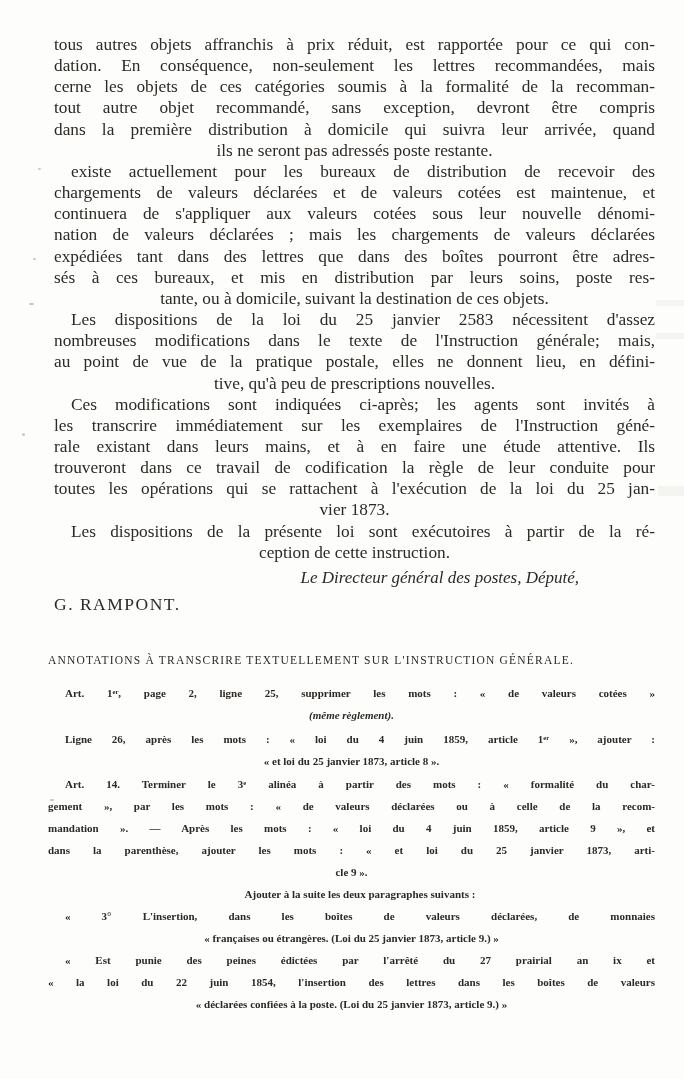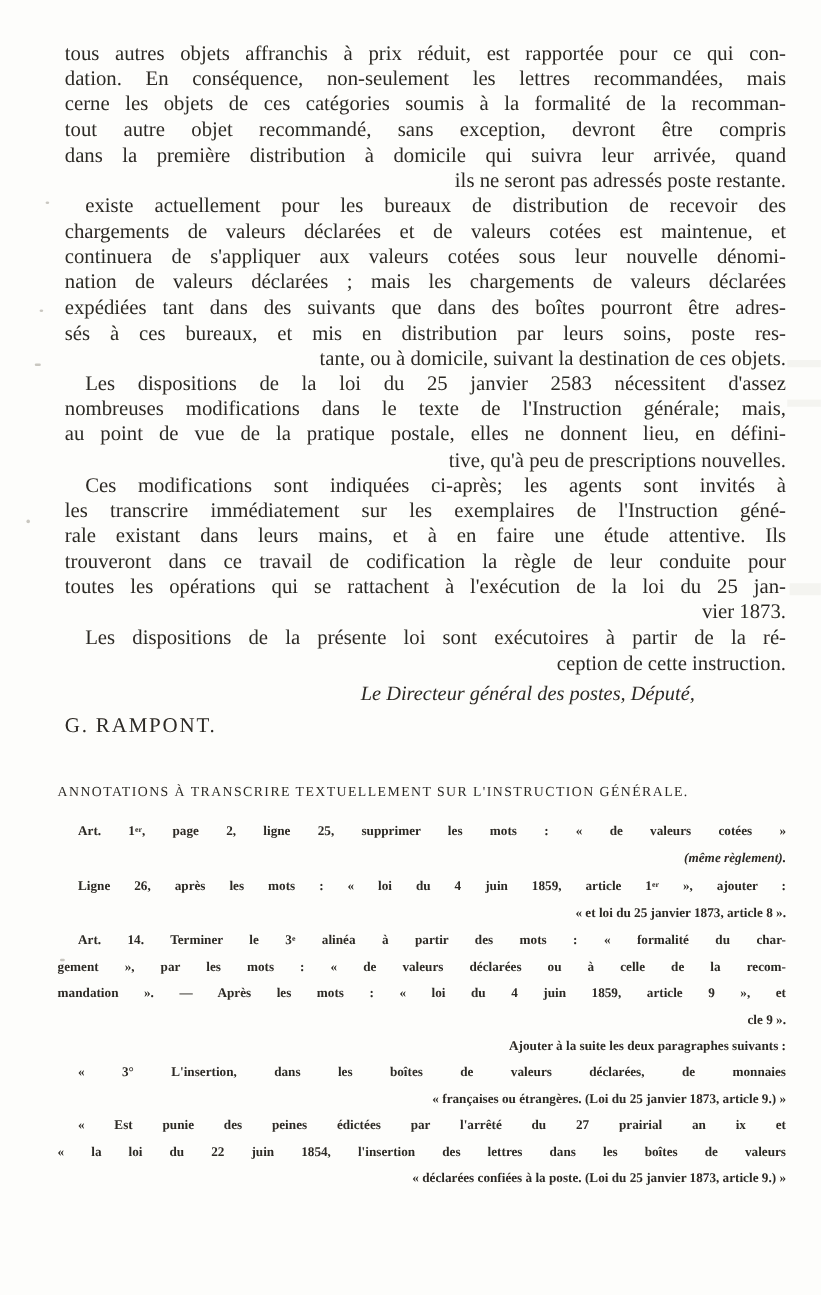--- a/index.html
+++ b/index.html
@@ -13,21 +13,21 @@
     overflow: hidden;
     position: relative;
   }
   .page { position: absolute; inset: 0; padding-left: 29px; }
   .main-text {
     position: absolute; top: 34px; left: 54px; width: 601px;
     font-size: 17.3px; line-height: 21.15px;
   }
   .para { margin: 0; }
   .para.indent .line:first-child { text-indent: 17px; }
-  .line { text-align: right; }
+  .line { text-align: center; }
   .line.jl { text-align: justify; text-align-last: justify; }
   .sup { font-size: 0.6em; vertical-align: 0.45em; }
   .it { font-style: italic; }
   .sig-role {
     margin-top: 4px; text-align: right; padding-right: 76px;
     font-style: italic; font-size: 17px; line-height: 22px;
   }
   .sig-name {
     margin-top: 4px; text-align: left; padding-right: 126px;
     font-size: 17.5px; letter-spacing: 1.5px; line-height: 22px;
@@ -67,21 +67,21 @@
           <div class="line jl"><span>cerne les objets de ces catégories soumis à la formalité de la recomman-</span></div>
           <div class="line jl"><span>tout autre objet recommandé, sans exception, devront être compris</span></div>
           <div class="line jl"><span>dans la première distribution à domicile qui suivra leur arrivée, quand</span></div>
           <div class="line"><span>ils ne seront pas adressés poste restante.</span></div>
         </div>
         <div class="para indent">
           <div class="line jl"><span>existe actuellement pour les bureaux de distribution de recevoir des</span></div>
           <div class="line jl"><span>chargements de valeurs déclarées et de valeurs cotées est maintenue, et</span></div>
           <div class="line jl"><span>continuera de s'appliquer aux valeurs cotées sous leur nouvelle dénomi-</span></div>
           <div class="line jl"><span>nation de valeurs déclarées ; mais les chargements de valeurs déclarées</span></div>
-          <div class="line jl"><span>expédiées tant dans des suivants que dans des boîtes pourront être adres-</span></div>
+          <div class="line jl"><span>expédiées tant dans des lettres que dans des boîtes pourront être adres-</span></div>
           <div class="line jl"><span>sés à ces bureaux, et mis en distribution par leurs soins, poste res-</span></div>
           <div class="line"><span>tante, ou à domicile, suivant la destination de ces objets.</span></div>
         </div>
         <div class="para indent">
           <div class="line jl"><span>Les dispositions de la loi du 25 janvier 2583 nécessitent d'assez</span></div>
           <div class="line jl"><span>nombreuses modifications dans le texte de l'Instruction générale; mais,</span></div>
           <div class="line jl"><span>au point de vue de la pratique postale, elles ne donnent lieu, en défini-</span></div>
           <div class="line"><span>tive, qu'à peu de prescriptions nouvelles.</span></div>
         </div>
         <div class="para indent">
@@ -109,20 +109,21 @@
           <div class="line"><span class="it">(même règlement).</span></div>
         </div>
         <div class="para indent">
           <div class="line jl"><span>Ligne 26, après les mots : « loi du 4 juin 1859, article 1</span><span class="sup">er</span><span> », ajouter :</span></div>
           <div class="line"><span>« et loi du 25 janvier 1873, article 8 ».</span></div>
         </div>
         <div class="para indent">
           <div class="line jl"><span>Art. 14. Terminer le 3</span><span class="sup">e</span><span> alinéa à partir des mots : « formalité du char-</span></div>
           <div class="line jl"><span>gement », par les mots : « de valeurs déclarées ou à celle de la recom-</span></div>
           <div class="line jl"><span>mandation ». — Après les mots : « loi du 4 juin 1859, article 9 », et</span></div>
+          <div class="line jl"><span>dans la parenthèse, ajouter les mots : « et loi du 25 janvier 1873, arti-</span></div>
           <div class="line"><span>cle 9 ».</span></div>
         </div>
         <div class="para indent">
           <div class="line"><span>Ajouter à la suite les deux paragraphes suivants :</span></div>
         </div>
         <div class="para indent">
           <div class="line jl"><span>« 3° L'insertion, dans les boîtes de valeurs déclarées, de monnaies</span></div>
           <div class="line"><span>« françaises ou étrangères. (Loi du 25 janvier 1873, article 9.) »</span></div>
         </div>
         <div class="para indent">

